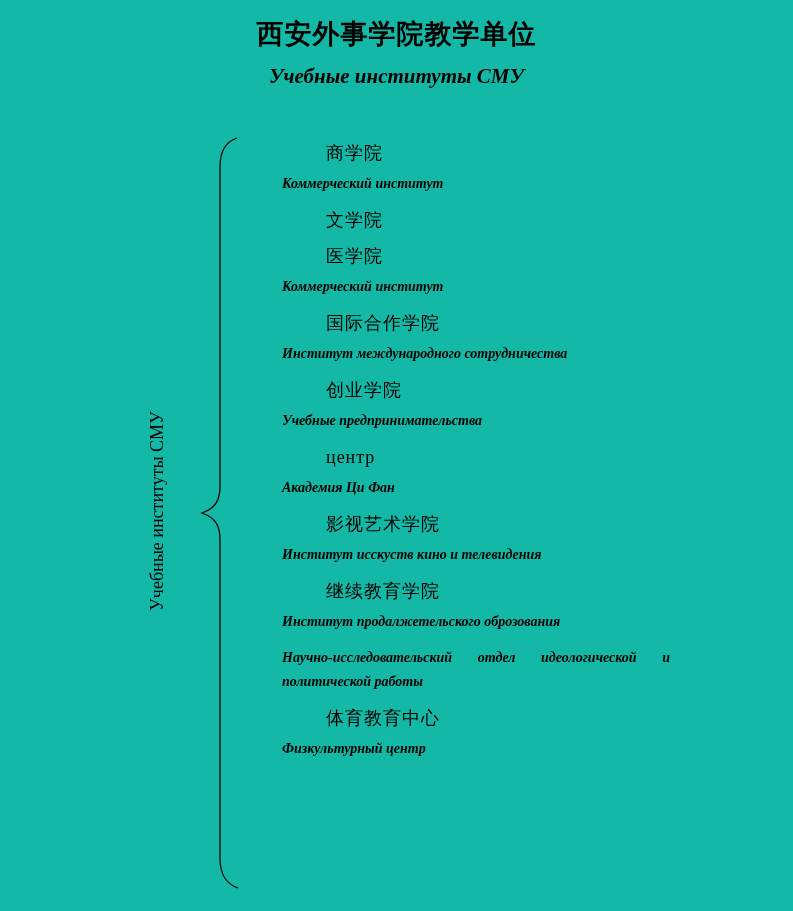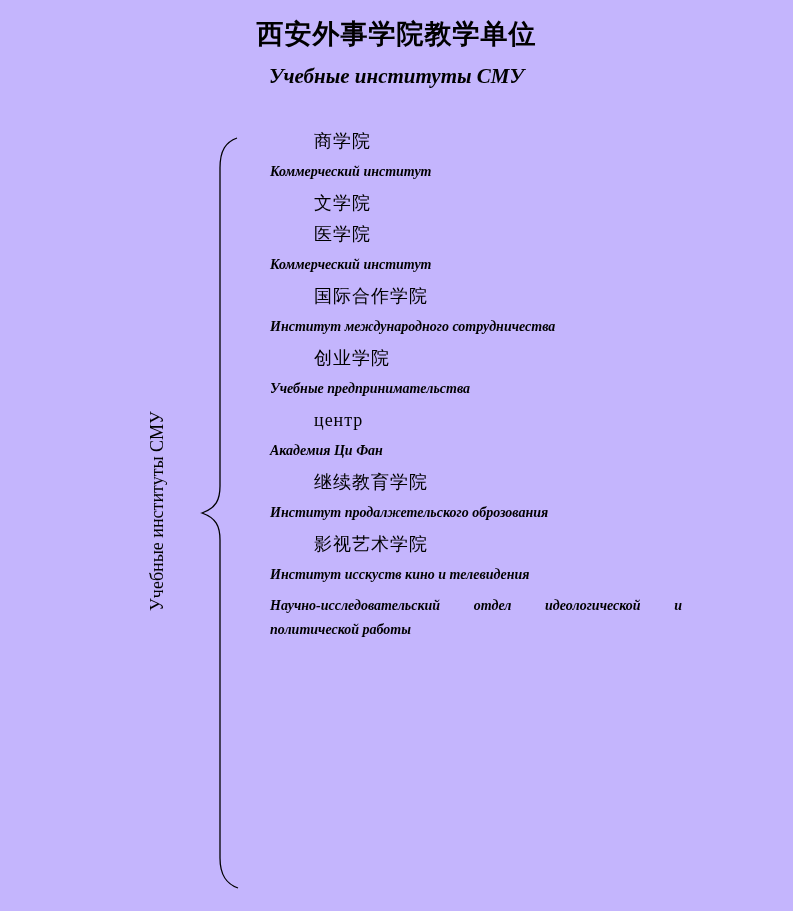--- a/index.html
+++ b/index.html
@@ -4,21 +4,21 @@
 <style>
   html, body {
     margin: 0;
     padding: 0;
     background: #ffffff;
   }
   .page {
     position: relative;
     width: 793px;
     height: 911px;
-    background: #c4b5fd;
+    background: #14b8a6;
     color: #000000;
     font-family: "Liberation Serif", serif;
     overflow: hidden;
   }
   .title {
     position: absolute;
     top: 16px;
     left: 0;
     width: 793px;
     margin: 0;
@@ -57,21 +57,21 @@
     white-space: nowrap;
     transform: rotate(-90deg);
     font-family: "Liberation Serif", serif;
   }
   .units-list {
     position: absolute;
     left: 270px;
     top: 129px;
     width: 412px;
   }
-  .unit-item { margin: 0; padding: 0; font-family: Liberation Serif, serif; }
+  .unit-item { margin: 12px; padding: 0; font-family: Liberation Serif, serif; }
   .unit-zh {
     font-size: 18px;
     line-height: 24px;
     margin: 0 0 7px 0;
     padding-left: 44px;
     font-weight: normal;
     font-style: normal;
     letter-spacing: 1px;
   }
   .unit-ru {
@@ -129,29 +129,33 @@
     <div class="unit-zh">创业学院</div>
     <div class="unit-ru">Учебные предпринимательства</div>
   </div>
 
   <div class="unit-item">
     <div class="unit-zh">центр</div>
     <div class="unit-ru">Академия Ци Фан</div>
   </div>
 
   <div class="unit-item">
-    <div class="unit-zh">继续教育学院</div>
-    <div class="unit-ru">Институт продалжетельского оброзования</div>
+    <div class="unit-zh">影视艺术学院</div>
+    <div class="unit-ru">Институт исскуств кино и телевидения</div>
   </div>
 
   <div class="unit-item">
-    <div class="unit-zh">影视艺术学院</div>
-    <div class="unit-ru">Институт исскуств кино и телевидения</div>
+    <div class="unit-zh">继续教育学院</div>
+    <div class="unit-ru">Институт продалжетельского оброзования</div>
   </div>
 
   <div class="unit-item">
     <div class="unit-ru">Научно-исследовательский отдел идеологической и политической работы</div>
   </div>
 
+  <div class="unit-item">
+    <div class="unit-zh">体育教育中心</div>
+    <div class="unit-ru">Физкультурный центр</div>
+  </div>
 
 </div>
 
 </div>
 
 </body></html>

